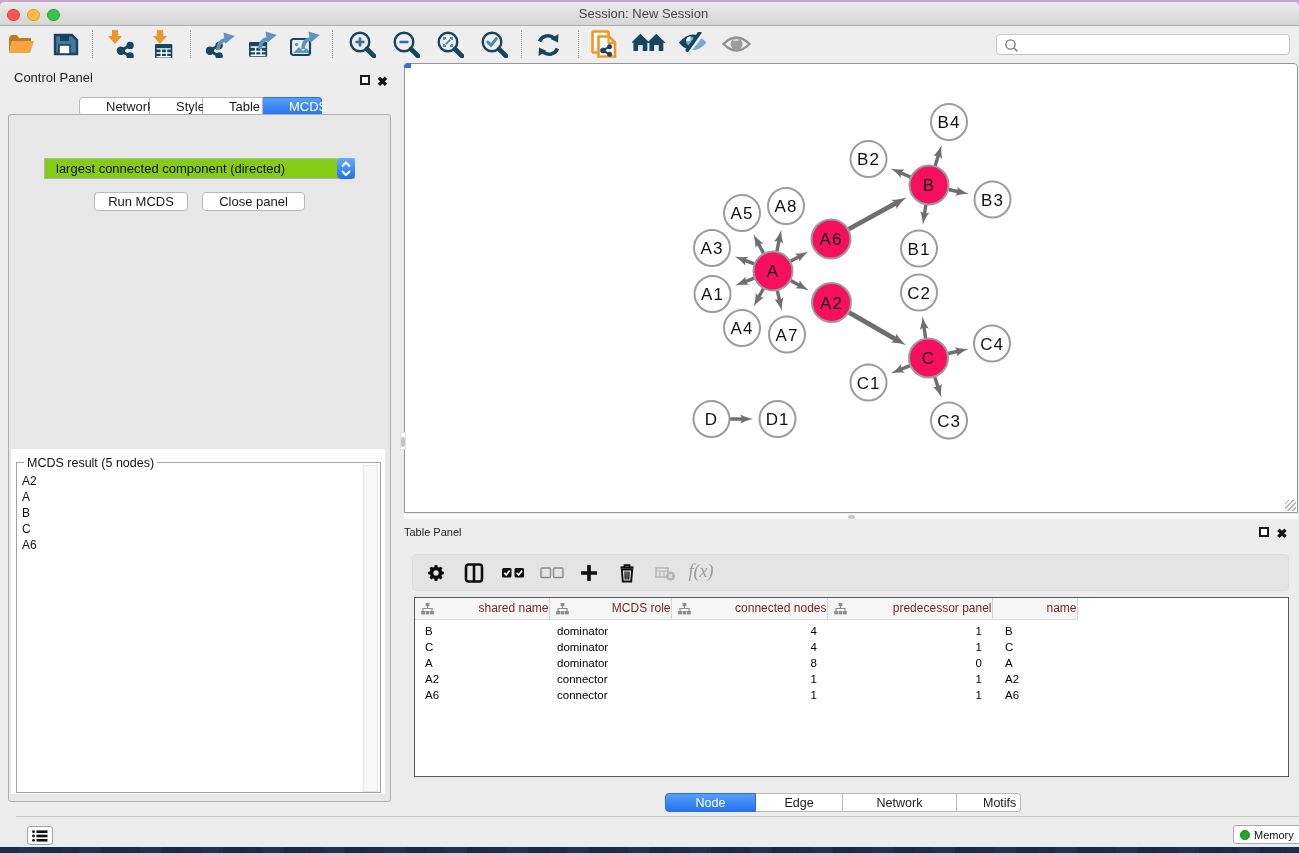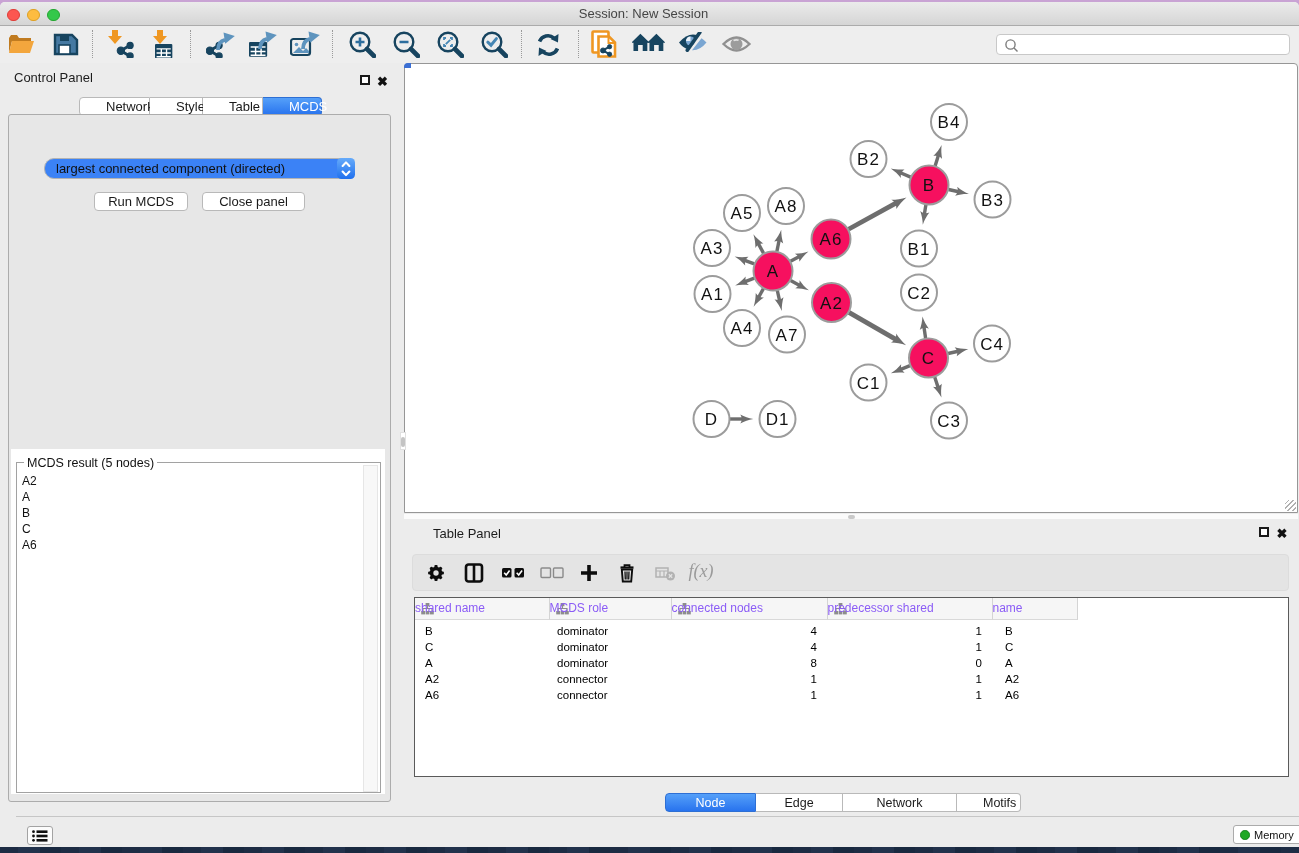--- a/index.html
+++ b/index.html
@@ -21,21 +21,21 @@
 #cp .hdr{position:absolute;left:14px;top:8px;font-size:13px;color:#1c1c1c}
 .sqbtn{position:absolute;width:10px;height:10px;border:2px solid #1a1a1a;background:#fff}
 .xbtn{position:absolute;font-size:13px;font-weight:bold;color:#111;line-height:10px}
 .tabrow{position:absolute;height:19px;display:flex}
 .tab{height:19px;line-height:18px;font-size:13px;color:#1a1a1a;background:#fff;border:1px solid #b9b9b9;border-left:none;text-align:center;padding:0 26px}
 .tab.first{border-left:1px solid #b9b9b9;border-radius:4px 0 0 4px}
 .tab.last{border-radius:0 4px 4px 0}
 .tab.sel{background:linear-gradient(#55a0f9,#2873ee);color:#fff;border-color:#2e6fd4}
 #cpbox{position:absolute;left:8px;top:51.5px;width:383px;height:688px;border:1px solid #acacac;border-radius:3px;background:#e7e7e7}
 #optlab{position:absolute;left:0;top:21.5px;width:100%;text-align:center;font-size:13px;color:#1a1a1a}
-#sel{position:absolute;left:35px;top:43px;width:311px;height:21.5px;background:#3b82f6;border:1px solid #b3b3b3;border-radius:10px}
+#sel{position:absolute;left:35px;top:43px;width:311px;height:21.5px;background:#84cc16;border:1px solid #b3b3b3;border-radius:0}
 #sel .txt{position:absolute;left:11px;top:0;line-height:20px;font-size:13px;color:#111}
 #sel .step{position:absolute;right:-1px;top:-1px;width:18px;height:21.5px;border-radius:4.5px;background:linear-gradient(#66abfa,#2070ee)}
 .btn{position:absolute;height:19px;background:#fff;border:1px solid #b9b9b9;border-radius:4px;font-size:13px;color:#1a1a1a;text-align:center;line-height:17px}
 #reswhite{position:absolute;left:2px;top:334.5px;width:374px;height:345px;background:#fff}
 #fieldset{position:absolute;left:5px;top:13px;width:365px;height:331px;border:1px solid #a2a2a2;background:#fff}
 #legend{position:absolute;left:7px;top:-7px;background:#fff;padding:0 3px;font-size:12.5px;color:#111}
 #mcdslist{position:absolute;left:5px;top:10px;font-size:12px;color:#111;line-height:16px}
 #vsb{position:absolute;right:2.5px;top:2px;width:15px;height:327px;background:#f8f8f8;border:1px solid #e6e6e6}
 #statusbar{position:absolute;left:16px;top:813.5px;width:1299px;height:31px;background:#ececec;border-top:1px solid #c6c6c6}
 #listbtn{position:absolute;left:11px;top:9px;width:26px;height:19px;background:#fcfcfc;border:1px solid #a3a3a3;border-radius:3px}
@@ -48,25 +48,25 @@
 #nettb .r{left:7px;background:#fc5650;border:1px solid #df3d38}
 #nettb .y{left:27px;background:#fdbc40;border:1px solid #dea023}
 #nettb .g{left:47.5px;background:#34c84a;border:1px solid #24a631}
 #hband{position:absolute;left:4.5px;top:452px;width:894px;height:5px;background:#fbfbfb}
 #hthumb{position:absolute;left:444px;top:0.5px;width:7px;height:4px;background:#c9c9c9;border-radius:2px}
 #lnotch{position:absolute;left:-5px;top:368px;width:6px;height:18px;background:#fff;border:1px solid #e0e0e0}
 #lnotch .th{position:absolute;left:0.5px;top:3.5px;width:4px;height:10px;background:#c4c4c4;border-radius:2px}
 #grip{position:absolute;right:1px;bottom:1px;width:11px;height:11px;
  background:repeating-linear-gradient(135deg,transparent 0 2.2px,#b0b0b0 2.2px 3.4px);}
 #tpanel{position:absolute;left:0;top:458px;width:900px;height:295.5px}
-#tpanel .hdr{position:absolute;left:34px;top:6px;font-size:13px;color:#1c1c1c}
+#tpanel .hdr{position:absolute;left:5px;top:6px;font-size:11px;color:#1c1c1c}
 #ttool{position:absolute;left:12.5px;top:33.5px;width:877px;height:37px;background:#e4e4e4;border:1px solid #dcdcdc;border-radius:4px}
 #tscroll{position:absolute;left:15px;top:77px;width:875px;height:180px;background:#fff;border:1px solid #5a5a5a}
 .thead{position:absolute;top:0;height:22px;background:#f6f6f6;border-bottom:1px solid #d9d9d9;border-right:1px solid #d4d4d4}
-.thead .tx{position:absolute;left:0;right:0;text-align:left;top:0;line-height:21px;font-size:12px;color:#8b5cf6}
+.thead .tx{position:absolute;left:0;right:0;text-align:right;top:0;line-height:21px;font-size:12px;color:#7f1d1d}
 .trow{position:absolute;font-size:11.5px;color:#000;line-height:16px}
 .num{position:absolute;text-align:right}
 </style></head>
 <body>
 <div id="deskTop"></div>
 <div id="deskBot"></div>
 <div id="win">
   <div id="titlebar">
     <div class="t">Session: New Session</div>
     <div class="light r"></div>
@@ -410,21 +410,21 @@
             <div class="tx">connected nodes</div>
           </div>
 <div class="thead" style="left:412.5px;width:165px">
             <svg width="13" height="12" viewBox="0 0 13 12" style="position:absolute;left:6px;top:5px">
               <rect x="4.6" y="0" width="3.8" height="3.2" fill="#8d8d8d"></rect>
               <path d="M6.5 3 v2.5 M2 8 V5.5 h9 V8" stroke="#8d8d8d" stroke-width="1.1" fill="none"></path>
               <rect x="0.2" y="8" width="3.8" height="3.4" fill="#8d8d8d"></rect>
               <rect x="4.6" y="8" width="3.8" height="3.4" fill="#8d8d8d"></rect>
               <rect x="9" y="8" width="3.8" height="3.4" fill="#8d8d8d"></rect>
             </svg>
-            <div class="tx">predecessor shared</div>
+            <div class="tx">predecessor panel</div>
           </div>
 <div class="thead" style="left:577.5px;width:85px">
             <div class="tx">name</div>
           </div>
         <div class="trow" style="left:10px;top:25px">B</div>
 <div class="trow" style="left:142px;top:25px">dominator</div>
 <div class="trow num" style="left:256px;top:25px;width:146px">4</div>
 <div class="trow num" style="left:412px;top:25px;width:155px">1</div>
 <div class="trow" style="left:590px;top:25px">B</div>
 <div class="trow" style="left:10px;top:41px">C</div>

